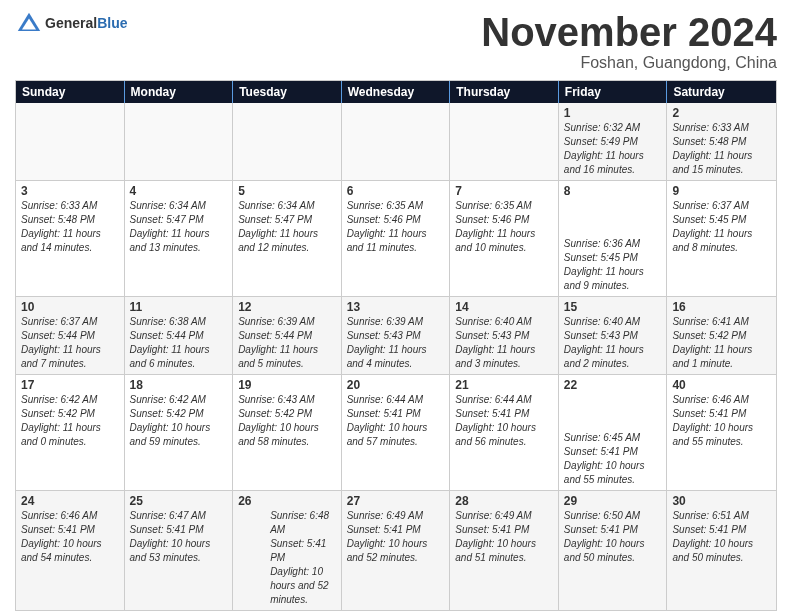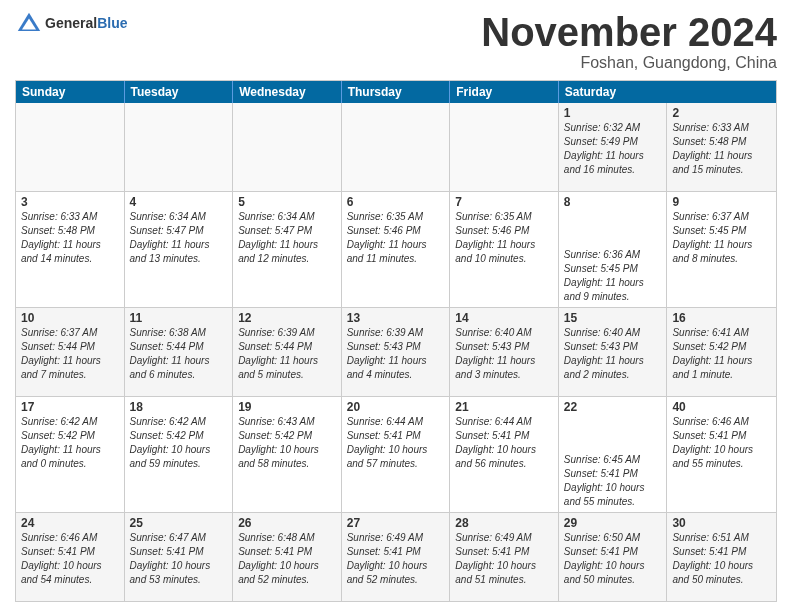--- a/index.html
+++ b/index.html
@@ -54,21 +54,21 @@
     }
     .calendar {
       flex: 1;
       display: flex;
       flex-direction: column;
       border: 1px solid #ccc;
     }
     .cal-header {
       display: grid;
       grid-template-columns: repeat(7, 1fr);
-      background: #0369a1;
+      background: #0f172a;
     }
     .cal-header-cell {
       color: #fff;
       font-size: 12px;
       font-weight: bold;
       padding: 4px 6px;
       border-right: 1px solid #5a9be0;
     }
     .cal-header-cell:last-child { border-right: none; }
     .cal-body {
@@ -126,20 +126,21 @@
     </div>
     <div class="title-area">
       <div class="month-title">November 2024</div>
       <div class="location">Foshan, Guangdong, China</div>
     </div>
   </div>
 
   <div class="calendar">
     <div class="cal-header">
     <div class="cal-header-cell">Sunday</div>
+        <div class="cal-header-cell">Monday</div>
         <div class="cal-header-cell">Tuesday</div>
         <div class="cal-header-cell">Wednesday</div>
         <div class="cal-header-cell">Thursday</div>
         <div class="cal-header-cell">Friday</div>
         <div class="cal-header-cell">Saturday</div>
       </div>
     <div class="cal-body">
     <div class="cal-row">
           <div class="cal-cell empty"></div>
           <div class="cal-cell empty"></div>
@@ -299,21 +300,21 @@
 Daylight: 10 hours and 54 minutes.</div>
           </div>
           <div class="cal-cell alt">
             <span class="day-num">25</span>
             <div class="day-info" style="white-space: pre-line;">Sunrise: 6:47 AM
 Sunset: 5:41 PM
 Daylight: 10 hours and 53 minutes.</div>
           </div>
           <div class="cal-cell alt">
             <span class="day-num">26</span>
-            <div class="day-info" style="white-space: pre-line;">Sunrise: 6:48 AM
+            <div class="day-info" style="white-space: pre-line; margin-left: 32px;">Sunrise: 6:48 AM
 Sunset: 5:41 PM
 Daylight: 10 hours and 52 minutes.</div>
           </div>
           <div class="cal-cell alt">
             <span class="day-num">27</span>
             <div class="day-info" style="white-space: pre-line;">Sunrise: 6:49 AM
 Sunset: 5:41 PM
 Daylight: 10 hours and 52 minutes.</div>
           </div>
           <div class="cal-cell alt">

